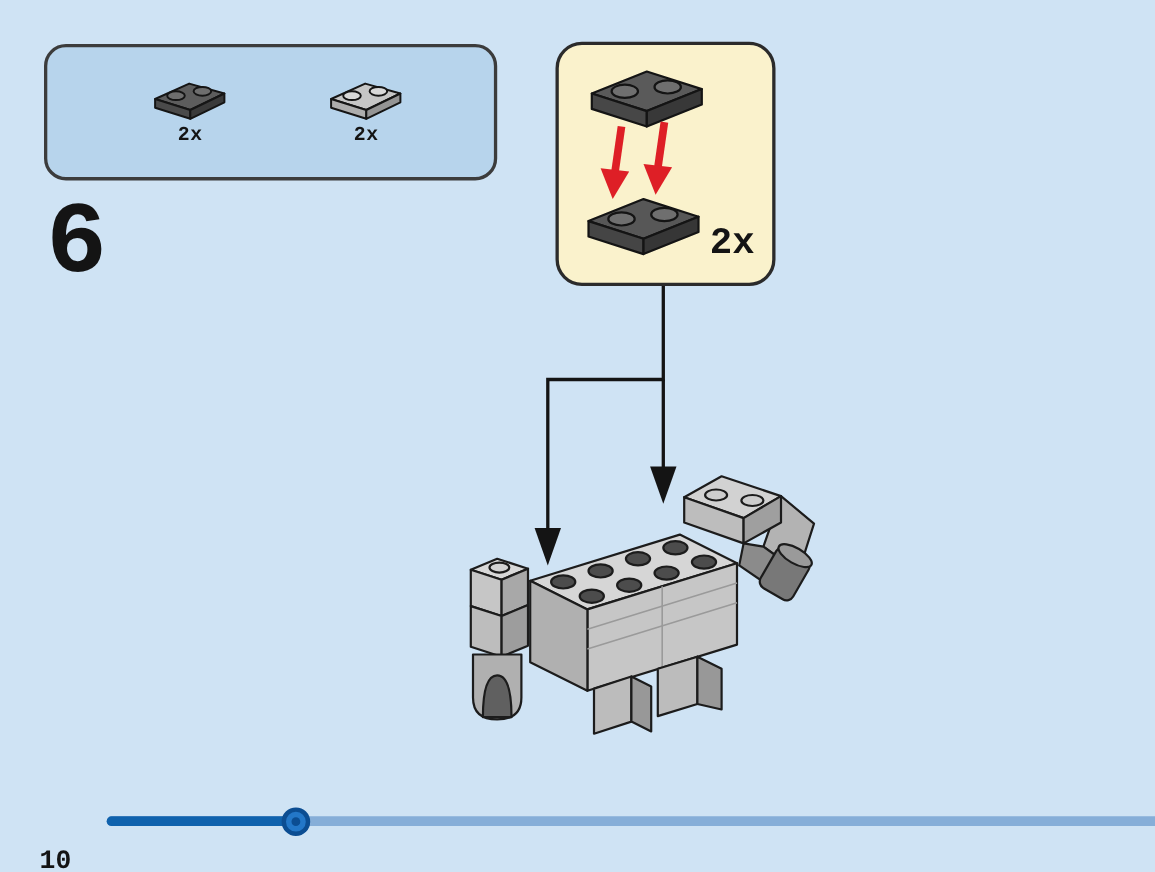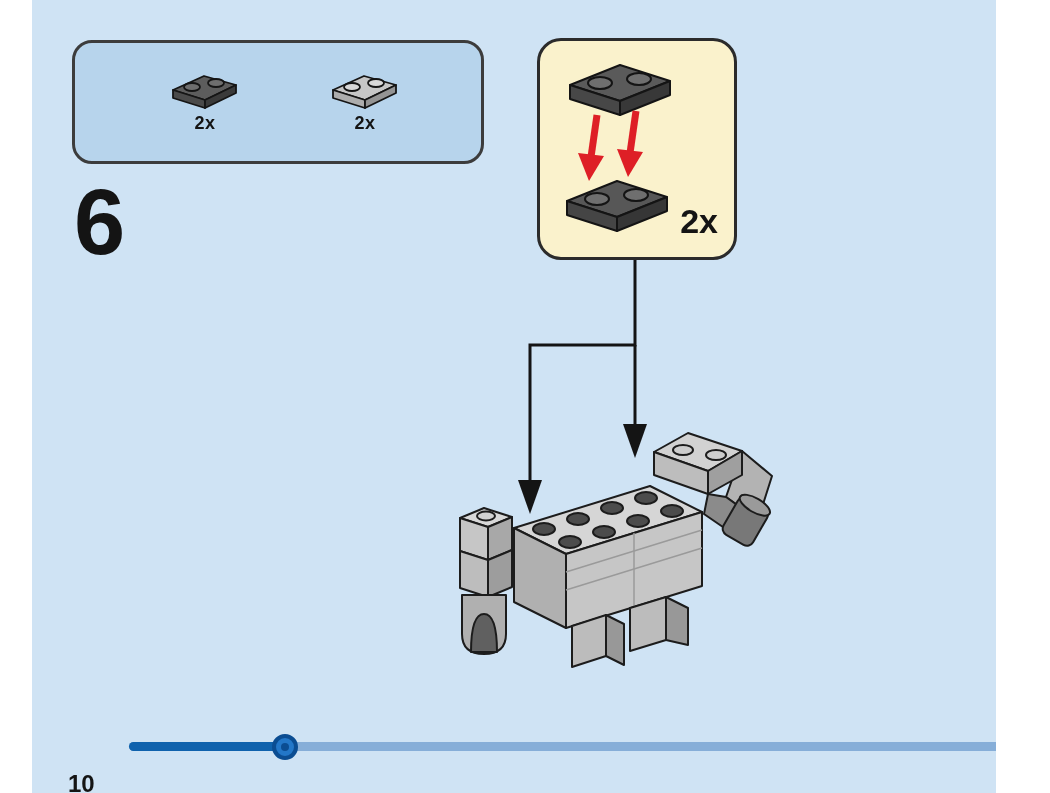--- a/index.html
+++ b/index.html
@@ -1,23 +1,22 @@
 <!DOCTYPE html>
 <html style="--bg: #cfe3f4; --ink: #141414; --tray-fill: #b7d4ec; --tray-border: #3c3c3c; --callout-fill: #faf2cc; --callout-border: #2b2b2b; --arrow-red: #de1f26; --track: #86aed8; --progress: #0f62ad; --knob: #2377c8; --knob-ring: #0b4d92;"><head>
 <meta charset="utf-8">
 <style>
   html,body{margin:0;padding:0;}
   .page{
     position:relative;
-    width:964px;height:793px;
+    width:1050px;height:793px;
     background:var(--bg,#cfe3f4);
-    font-family:Liberation Sans, sans-serif;
+    font-family:Liberation Mono, monospace;
     color:var(--ink,#141414);
     overflow:hidden;
-    margin-left:32px;
   }
   
   .parts-tray{
     position:absolute;left:40px;top:40px;width:412px;height:124px;
     background:var(--tray-fill,#b7d4ec);
     border:3px solid var(--tray-border,#3c3c3c);
     border-radius:20px;
     box-sizing:border-box;
     display:flex;align-items:flex-start;
     padding:20px 0 0 88px;gap:76px;

